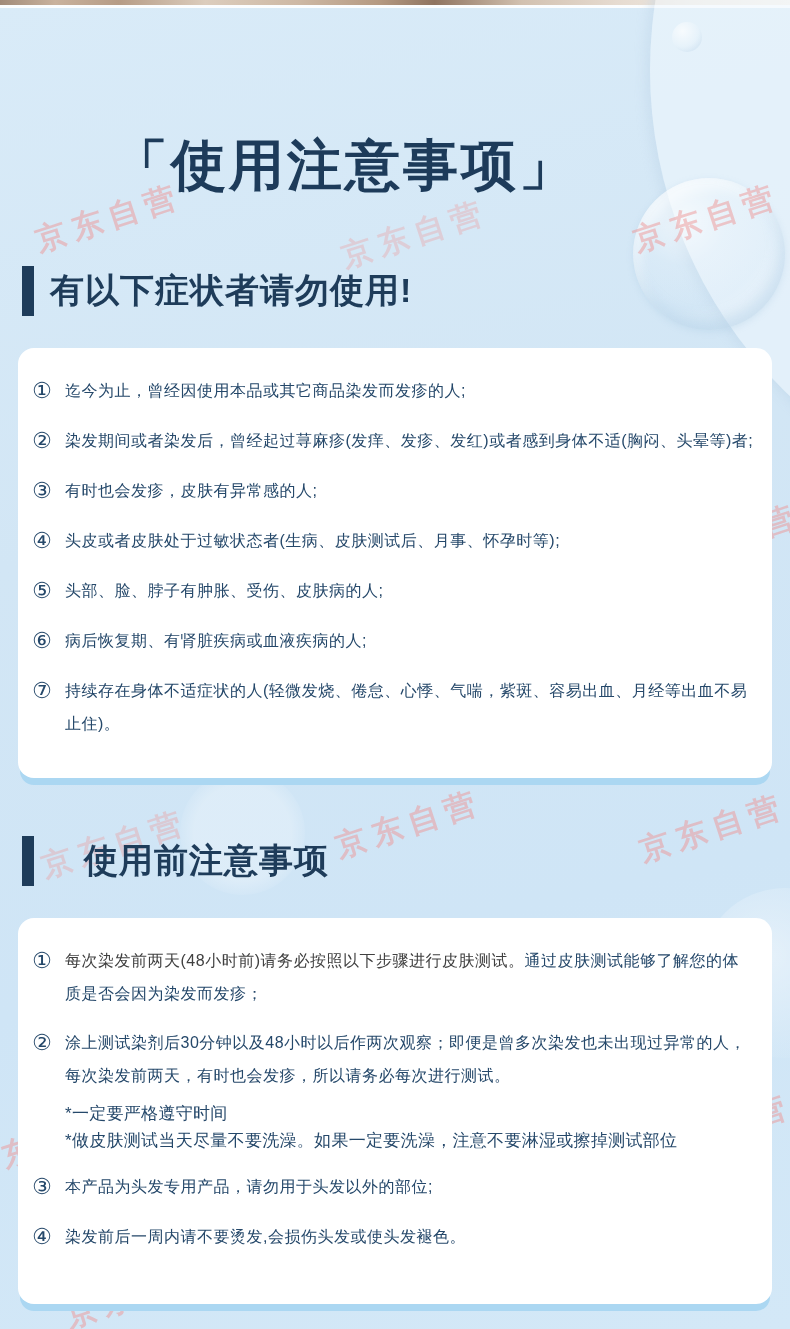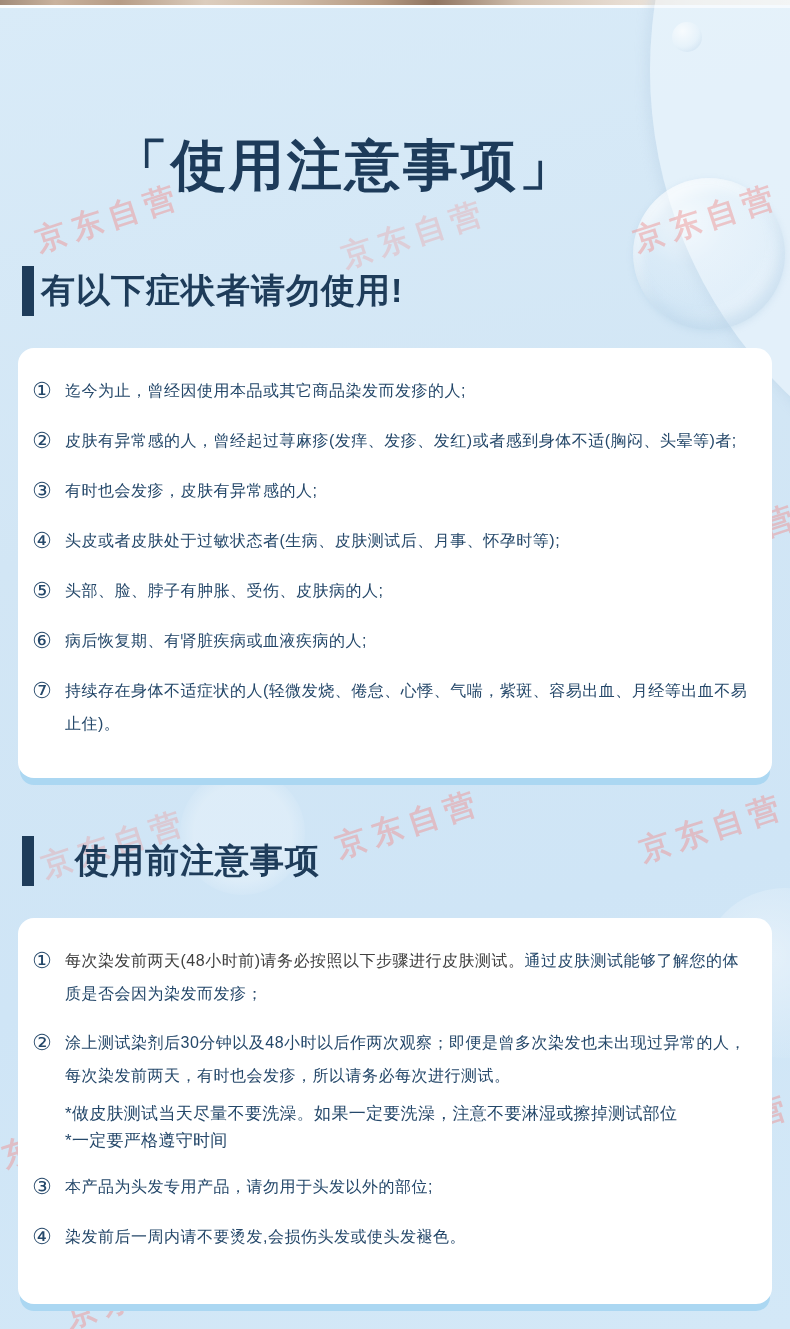--- a/index.html
+++ b/index.html
@@ -53,21 +53,21 @@
   
   .page-title{
     position:absolute;left:0;top:92px;width:690px;text-align:center;
     font-family:"Liberation Serif","DejaVu Serif",serif;
     font-size:55px;font-weight:700;color:#1d3b5a;letter-spacing:3px;
   }
   
   .sec-header{position:absolute;display:flex;align-items:center;}
   .sec-header .bar{width:12px;height:50px;background:#1e3c5a;flex:none;}
   .sec-header .txt{
-    margin-left:7px;font-size:34px;font-weight:bold;color:#1e3c5a;letter-spacing:1px;
+    margin-left:16px;font-size:34px;font-weight:bold;color:#1e3c5a;letter-spacing:1px;
   }
   .sec1-header{left:22px;top:266px;}
   .sec2-header{left:22px;top:836px;gap:34px;}
   
   .card{
     position:absolute;left:18px;width:754px;background:#ffffff;border-radius:16px;
     box-shadow:0 9px 0 -2px #abd7f2;
     box-sizing:border-box;padding:26px 18px 0 14px;
   }
   .card-1{top:348px;height:430px;}
@@ -120,21 +120,21 @@
     <span class="txt">有以下症状者请勿使用!</span>
   </div>
 
   <div class="card card-1">
     <div class="item">
       <span class="num">①</span>
       <span class="txt">迄今为止，曾经因使用本品或其它商品染发而发疹的人;</span>
     </div>
     <div class="item">
       <span class="num">②</span>
-      <span class="txt">皮肤有异常感的人，曾经起过荨麻疹(发痒、发疹、发红)或者感到身体不适(胸闷、头晕等)者;</span>
+      <span class="txt">染发期间或者染发后，曾经起过荨麻疹(发痒、发疹、发红)或者感到身体不适(胸闷、头晕等)者;</span>
     </div>
     <div class="item">
       <span class="num">③</span>
       <span class="txt">有时也会发疹，皮肤有异常感的人;</span>
     </div>
     <div class="item">
       <span class="num">④</span>
       <span class="txt">头皮或者皮肤处于过敏状态者(生病、皮肤测试后、月事、怀孕时等);</span>
     </div>
     <div class="item">
@@ -159,22 +159,22 @@
   <div class="card card-2">
     <div class="item item-1">
       <span class="num red">①</span>
       <span class="txt"><span class="red">每次染发前两天(48小时前)请务必按照以下步骤进行皮肤测试。</span><span>通过皮肤测试能够了解您的体质是否会因为染发而发疹；</span></span>
     </div>
     <div class="item item-2">
       <span class="num">②</span>
       <span class="txt">涂上测试染剂后30分钟以及48小时以后作两次观察；即便是曾多次染发也未出现过异常的人，每次染发前两天，有时也会发疹，所以请务必每次进行测试。</span>
     </div>
     <div class="notes">
+      <div class="note-line">*一定要严格遵守时间</div>
       <div class="note-line">*做皮肤测试当天尽量不要洗澡。如果一定要洗澡，注意不要淋湿或擦掉测试部位</div>
-      <div class="note-line">*一定要严格遵守时间</div>
     </div>
     <div class="item">
       <span class="num">③</span>
       <span class="txt">本产品为头发专用产品，请勿用于头发以外的部位;</span>
     </div>
     <div class="item">
       <span class="num">④</span>
       <span class="txt">染发前后一周内请不要烫发,会损伤头发或使头发褪色。</span>
     </div>
   </div>

